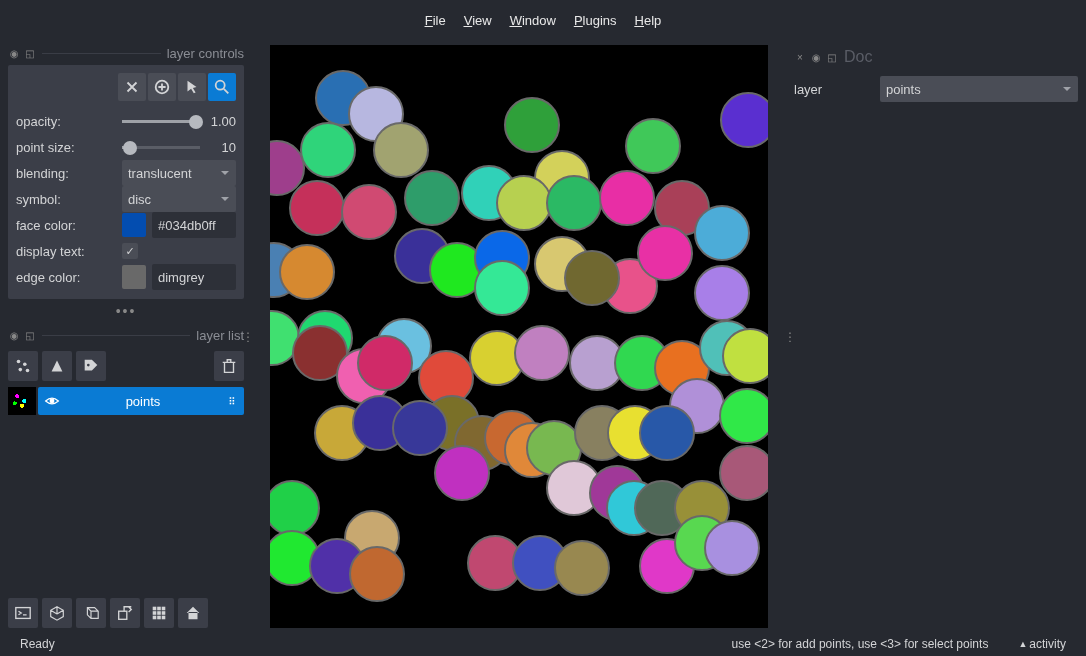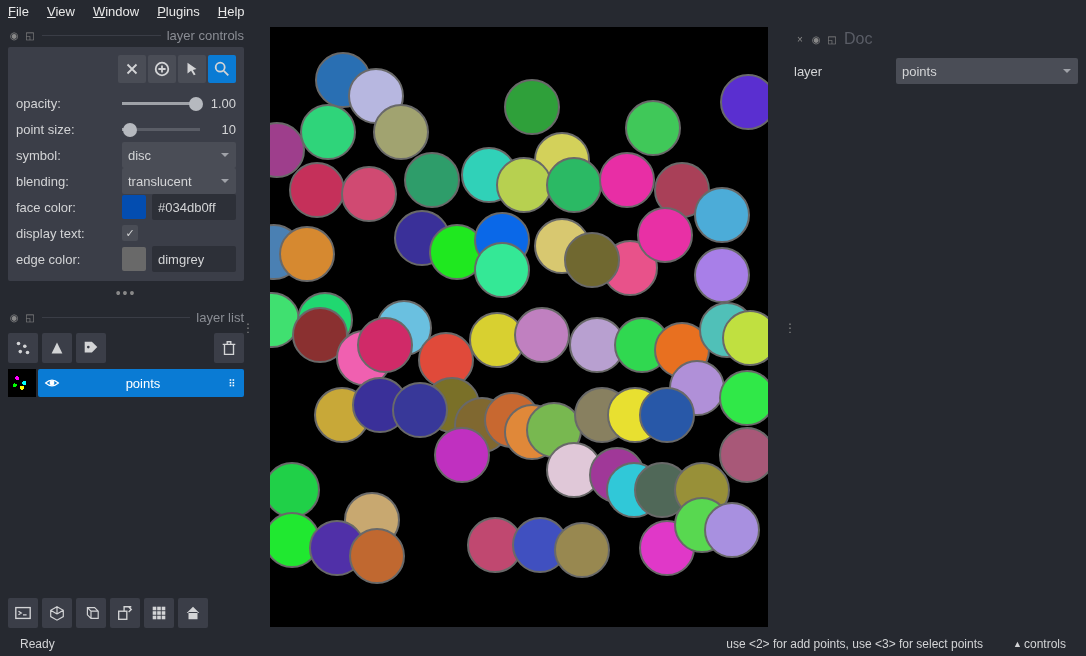--- a/index.html
+++ b/index.html
@@ -1,19 +1,19 @@
 <!DOCTYPE html>
 <html><head>
 <meta charset="utf-8">
 <style>
 * { box-sizing: border-box; margin: 0; padding: 0; font-family: sans-serif; }
 body { background: #262930; color: #d3d4d6; width: 1086px; height: 656px; overflow: hidden; font-size: 13px; display: flex; flex-direction: column; }
 
 
-.menubar { display: flex; gap: 18px; padding: 4px 8px; }
+.menubar { display: flex; gap: 18px; padding: 13px 8px; justify-content: center; }
 .menubar span { color: #e8e8e8; font-size: 13px; cursor: default; }
 .menubar span::first-letter { text-decoration: underline; }
 .menuitem[data-name="menu-window"] span, .underline-w { }
 .mi-u { text-decoration: underline; }
 
 
 .main { flex: 1; display: flex; min-height: 0; }
 .left-panel { width: 252px; padding: 0 8px; display: flex; flex-direction: column; }
 .center { flex: 1; display: flex; flex-direction: column; align-items: center; padding: 4px 0; position: relative; }
 .right-panel { width: 300px; padding: 0 8px; }
@@ -73,21 +73,21 @@
 .point { position: absolute; border-radius: 50%; border: 2px solid #696969; }
 
 .side-dots { position: absolute; top: 50%; transform: translateY(-50%); color: #888; font-size: 12px; line-height: 4px; }
 .side-dots.left { left: -10px; }
 .side-dots.right { right: -10px; }
 
 
 .r-head { display: flex; align-items: center; gap: 6px; height: 32px; }
 .r-icons { display: flex; gap: 4px; font-size: 10px; color: #888; }
 .r-title { color: #5a5d66; font-size: 16px; overflow: hidden; }
-.r-row { display: flex; align-items: center; height: 28px; gap: 16px; margin: 2px 0; }
+.r-row { display: flex; align-items: center; height: 28px; gap: 0; margin: 2px 0; }
 .r-label { width: 86px; }
 .r-slider { flex: 1; }
 .r-val { width: 40px; text-align: right; }
 
 
 .status { display: flex; align-items: center; padding: 4px 20px; font-size: 12px; height: 24px; }
 .status .spacer { flex: 1; }
 .activity-chev { font-size: 9px; margin-right: 2px; }
 
 svg.chev-down { width: 10px; height: 10px; }
@@ -156,32 +156,32 @@
         <div class="ctrl-label" data-name="point-size-label">point size:</div>
         <div class="slider" data-name="point-size-slider">
             <div class="track">
               <div class="fill" style="width:10%"></div>
               <div class="thumb" style="left:10%"></div>
             </div>
           </div>
         <div class="slider-val" data-name="point-size-value">10</div>
       </div>
       <div class="ctrl-row">
+        <div class="ctrl-label" data-name="blending-label">blending:</div>
+        <div class="select" data-name="blending-select">
+            <span>translucent</span>
+            <svg class="chev chev-down" viewBox="0 0 10 10">
+              <path d="M1 3 L5 7 L9 3 Z"></path>
+            </svg>
+          </div>
+      </div>
+      <div class="ctrl-row">
         <div class="ctrl-label" data-name="symbol-label">symbol:</div>
         <div class="select" data-name="symbol-select">
             <span>disc</span>
-            <svg class="chev chev-down" viewBox="0 0 10 10">
-              <path d="M1 3 L5 7 L9 3 Z"></path>
-            </svg>
-          </div>
-      </div>
-      <div class="ctrl-row">
-        <div class="ctrl-label" data-name="blending-label">blending:</div>
-        <div class="select" data-name="blending-select">
-            <span>translucent</span>
             <svg class="chev chev-down" viewBox="0 0 10 10">
               <path d="M1 3 L5 7 L9 3 Z"></path>
             </svg>
           </div>
       </div>
       <div class="ctrl-row">
         <div class="ctrl-label" data-name="face-color-label">face color:</div>
         <div class="swatch" data-name="face-color-swatch" style="background:#034db0"></div>
         <div class="color-text" data-name="face-color-value">#034db0ff</div>
       </div>
@@ -394,14 +394,14 @@
     </div>
   </div>
 </div>
 
 <div class="status" data-name="status-bar">
   <span data-name="status-text">Ready</span>
   <div class="spacer"></div>
   <span data-name="status-hint">use &lt;2&gt; for add points, use &lt;3&gt; for select points</span>
   <div style="width:30px"></div>
   <span class="activity-chev" data-name="chevron-up-icon">▲</span>
-  <span data-name="activity-button">controls</span>
+  <span data-name="activity-button">activity</span>
 </div>
 
 </body></html>

